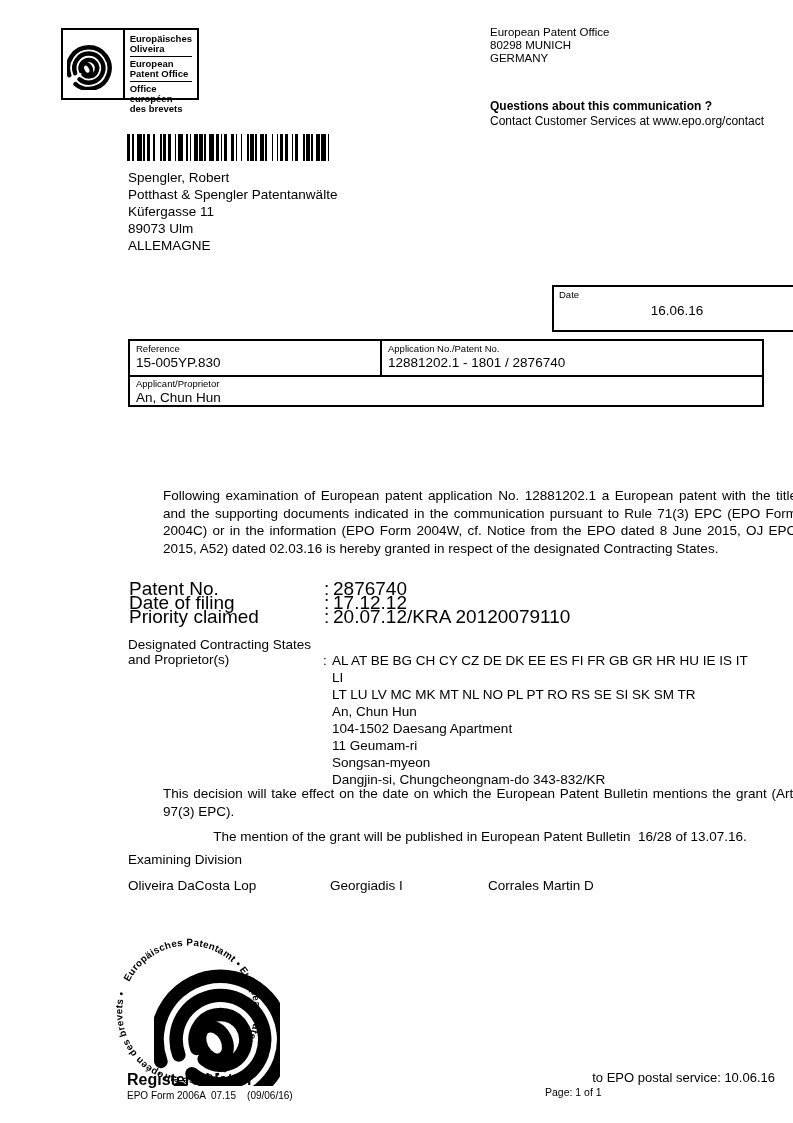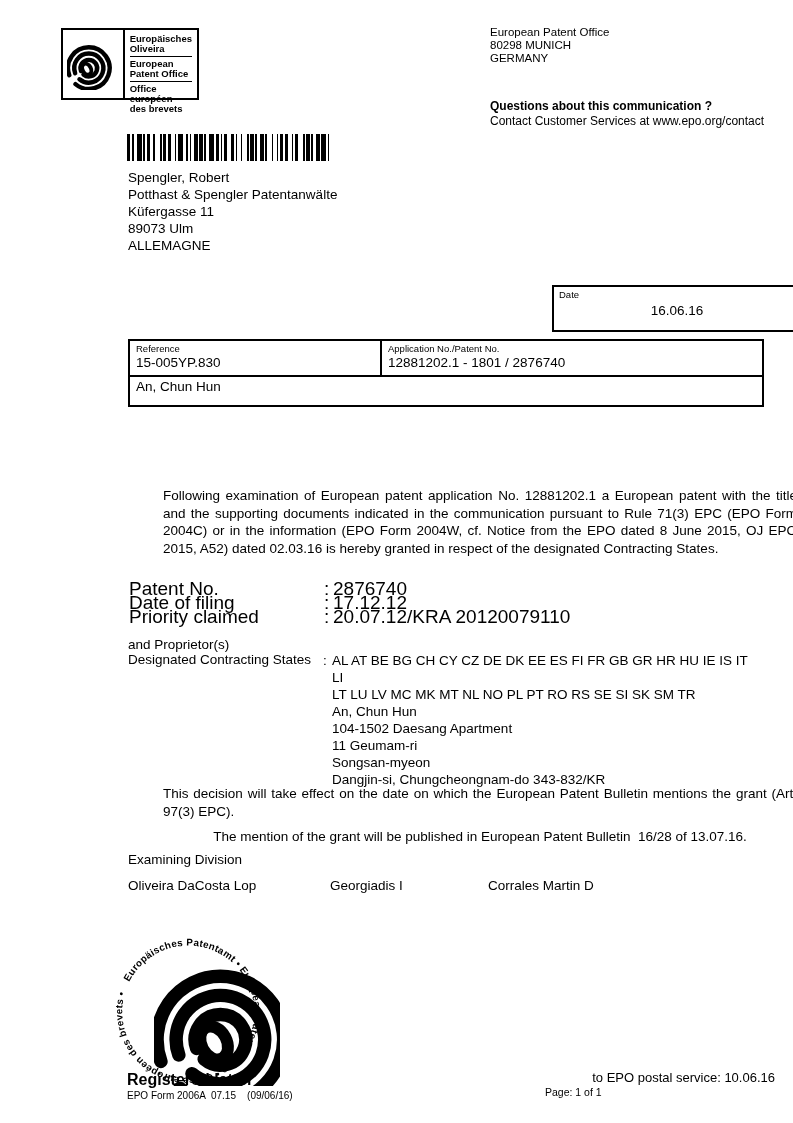--- a/index.html
+++ b/index.html
@@ -217,20 +217,21 @@
       <div class="ref-cell-left">
         <div class="box-label">Reference</div>
         <div class="box-value">15-005YP.830</div>
       </div>
       <div class="ref-cell-right">
         <div class="box-label">Application No./Patent No.</div>
         <div class="box-value">12881202.1 - 1801 / 2876740</div>
       </div>
     </div>
     <div class="ref-row2">
+      <div class="box-label">Applicant/Proprietor</div>
       <div class="box-value">An, Chun Hun</div>
     </div>
   </div>
 
   <div class="abs para para1">Following examination of European patent application No. 12881202.1 a European patent with the title and the supporting documents indicated in the communication pursuant to Rule 71(3) EPC (EPO Form 2004C) or in the information (EPO Form 2004W, cf. Notice from the EPO dated 8 June 2015, OJ EPO 2015, A52) dated 02.03.16 is hereby granted in respect of the designated Contracting States.</div>
 
   <div class="abs details">
     <div class="detail-row">
       <span class="dl">Patent No.</span>
         <span class="dc">:</span>
@@ -242,22 +243,22 @@
         <span class="dv">17.12.12</span>
     </div>
     <div class="detail-row">
       <span class="dl">Priority claimed</span>
         <span class="dc">:</span>
         <span class="dv">20.07.12/KRA 20120079110</span>
     </div>
   </div>
 
   <div class="abs designated">
+    <div class="dg-label">Designated Contracting States</div>
     <div class="dg-label">and Proprietor(s)</div>
-    <div class="dg-label">Designated Contracting States</div>
     <div class="dg-values">
       <div class="dg-first">
         <span class="dc">:</span>
           <span>AL AT BE BG CH CY CZ DE DK EE ES FI FR GB GR HR HU IE IS IT LI</span>
       </div>
       <div style="padding-left:9px">LT LU LV MC MK MT NL NO PL PT RO RS SE SI SK SM TR</div>
       <div style="padding-left:9px">An, Chun Hun</div>
       <div style="padding-left:9px">104-1502 Daesang Apartment</div>
       <div style="padding-left:9px">11 Geumam-ri</div>
       <div style="padding-left:9px">Songsan-myeon</div>

